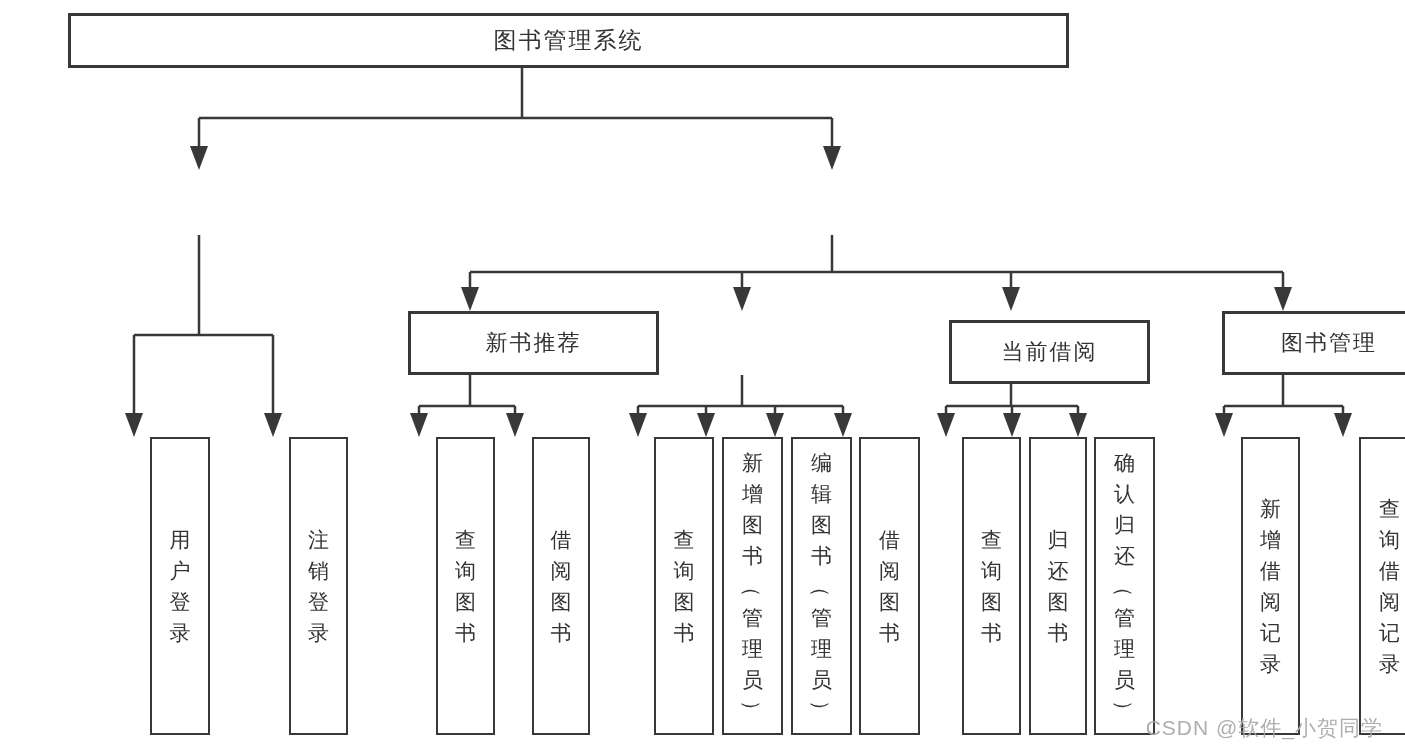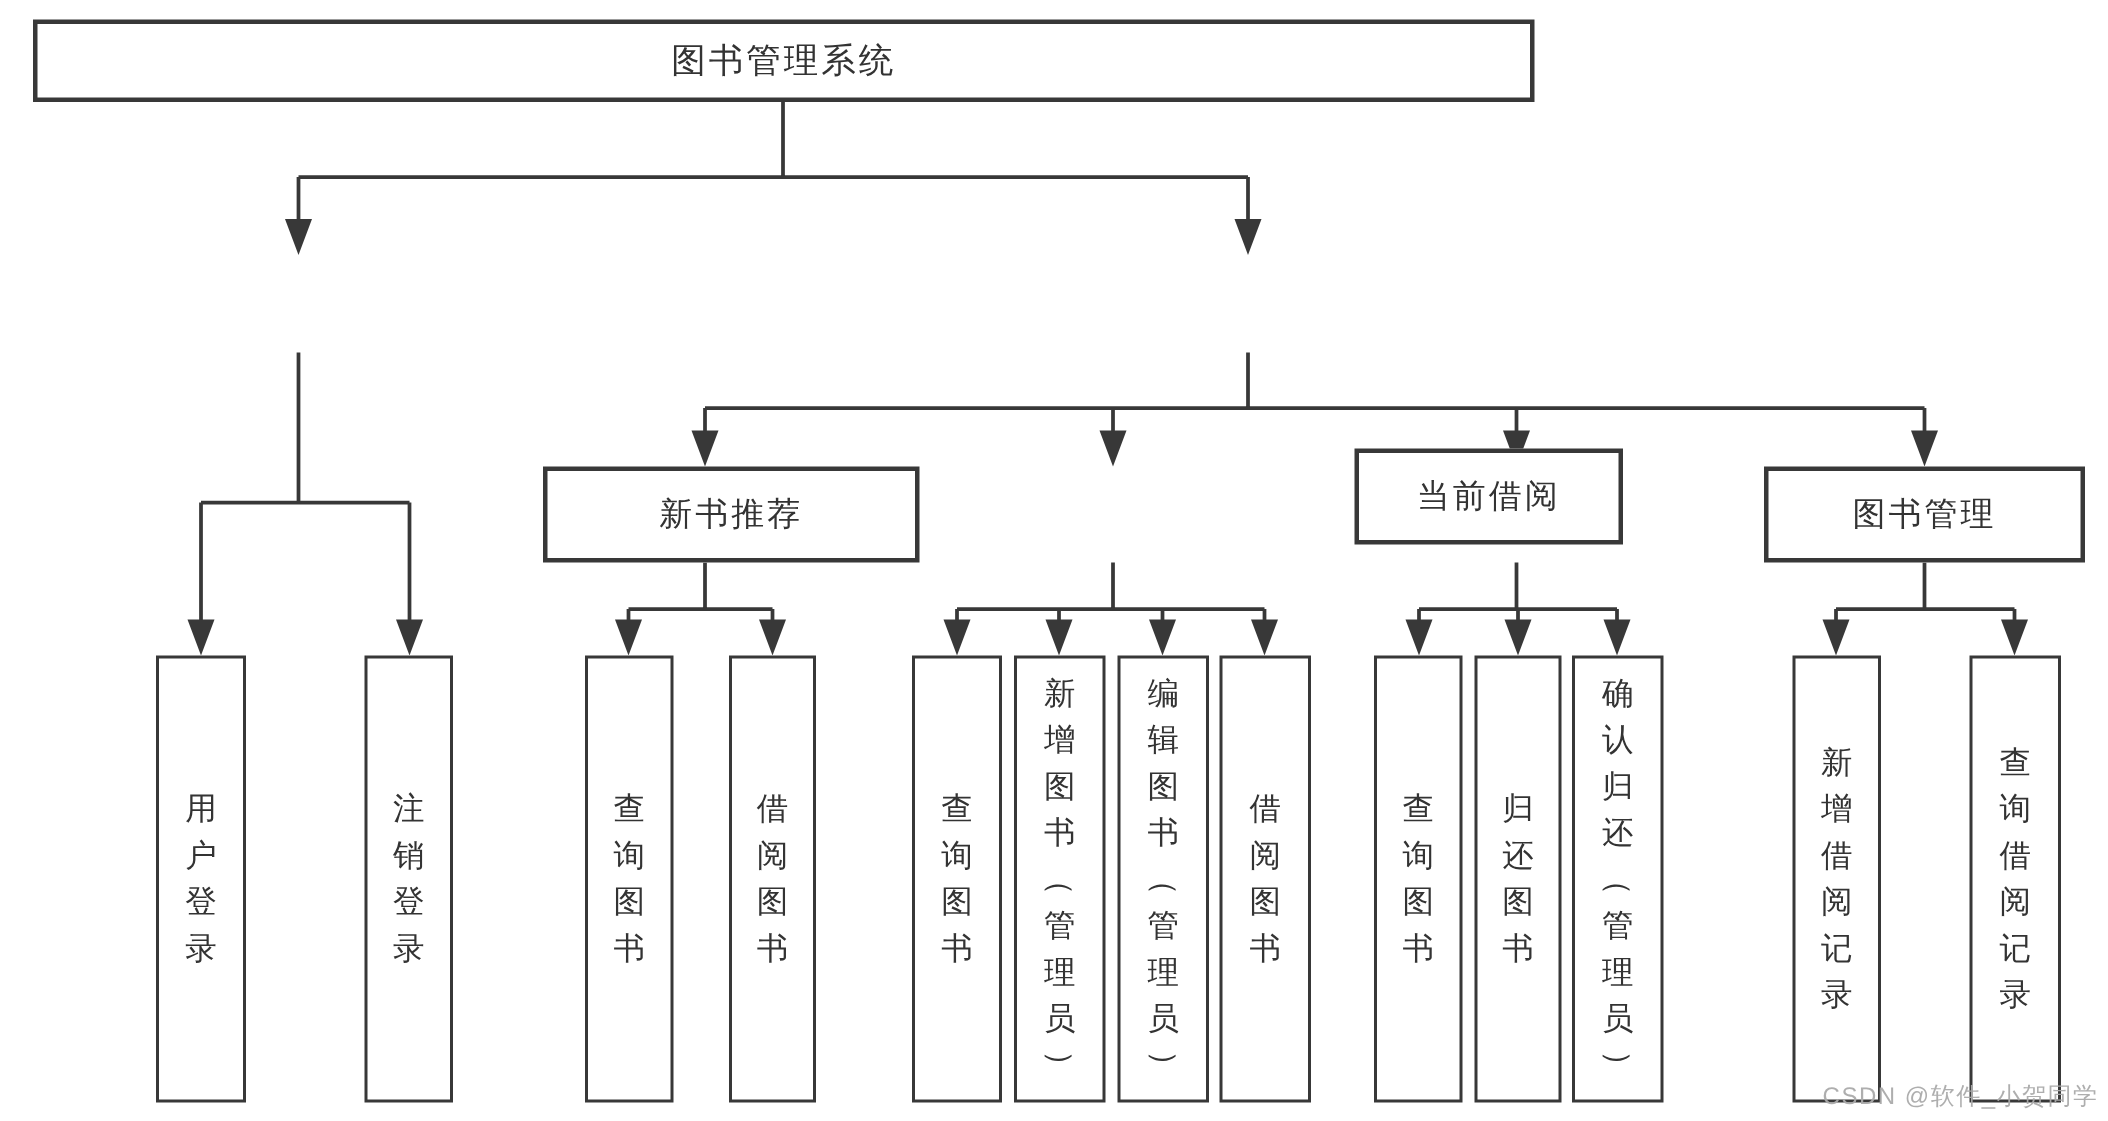--- a/index.html
+++ b/index.html
@@ -3,37 +3,37 @@
 <meta charset="utf-8">
 <style>
   html,body{margin:0;padding:0;background:#ffffff;}
   .stage{
     position:relative;width:1405px;height:747px;background:#ffffff;overflow:hidden;
     font-family:"Liberation Sans","DejaVu Sans",sans-serif;color:#333333;
   }
   .wires{position:absolute;left:0;top:0;width:1405px;height:747px;}
   .node{
     position:absolute;box-sizing:border-box;border:3px solid #383838;background:#ffffff;
-    display:flex;align-items:center;justify-content:center;
+    display:flex;align-items:center;justify-content:center;margin-left:46px;
   }
   .node .label{
     color:#333333;font-size:22px;letter-spacing:2px;white-space:nowrap;
   }
   .node.v{border-width:2.5px;}
   .node.v .label{
     display:flex;flex-direction:column;align-items:center;justify-content:center;
     height:100%;letter-spacing:0;gap:10px;font-size:21px;
   }
   .node.v .label span{
     display:block;width:21px;height:21px;line-height:21px;text-align:center;font-size:21px;
   }
   .node.v .label span.rot{transform:rotate(90deg);}
   .title .label{font-size:23px;}
   .watermark{
-    position:absolute;right:6px;bottom:5px;font-size:16px;letter-spacing:1px;
+    position:absolute;right:22px;bottom:5px;font-size:21px;letter-spacing:1px;
     color:rgba(170,170,170,0.95);white-space:nowrap;z-index:5;margin-left:20px;
   }
 </style>
 </head>
 <body>
 
 <div class="stage">
 
   <svg class="wires" viewBox="0 0 1405 747">
     <g stroke="#383838" stroke-width="2.5" fill="none">
@@ -76,21 +76,21 @@
   </svg>
 
   <div class="node title" style="left:22px;top:13px;width:1001px;height:55px">
     <div class="label">图书管理系统</div>
   </div>
 
 
   <div class="node" style="left:362px;top:311px;width:251px;height:64px">
     <div class="label">新书推荐</div>
   </div>
-  <div class="node" style="left:903px;top:299px;width:179px;height:64px">
+  <div class="node" style="left:903px;top:320px;width:201px;height:64px">
     <div class="label">当前借阅</div>
   </div>
   <div class="node" style="left:1176px;top:311px;width:214px;height:64px">
     <div class="label">图书管理</div>
   </div>
 
   <div class="node v" style="left:104px;top:437px;width:60px;height:298px">
     <div class="label">
         <span>用</span>
         <span>户</span>

